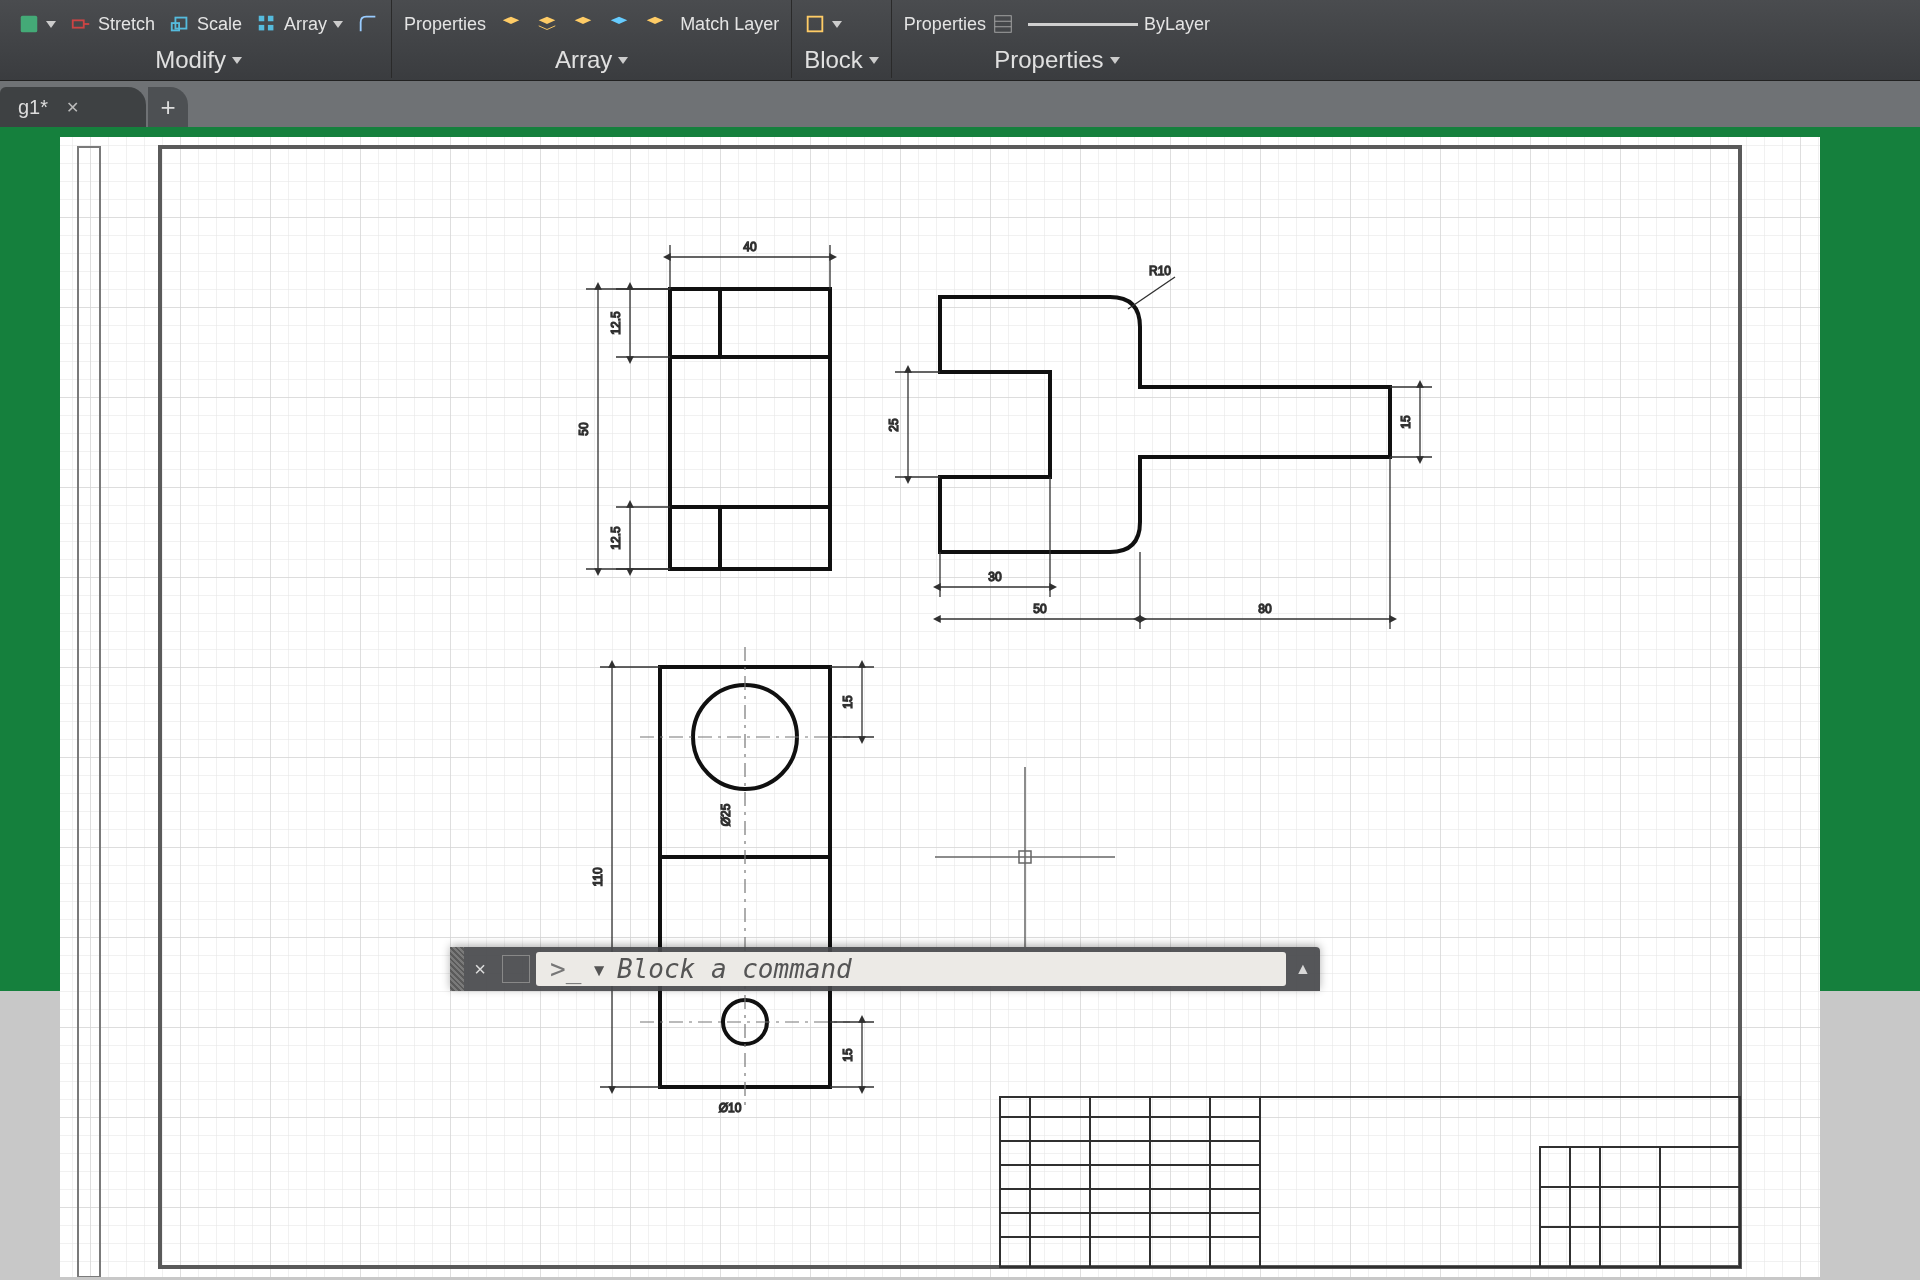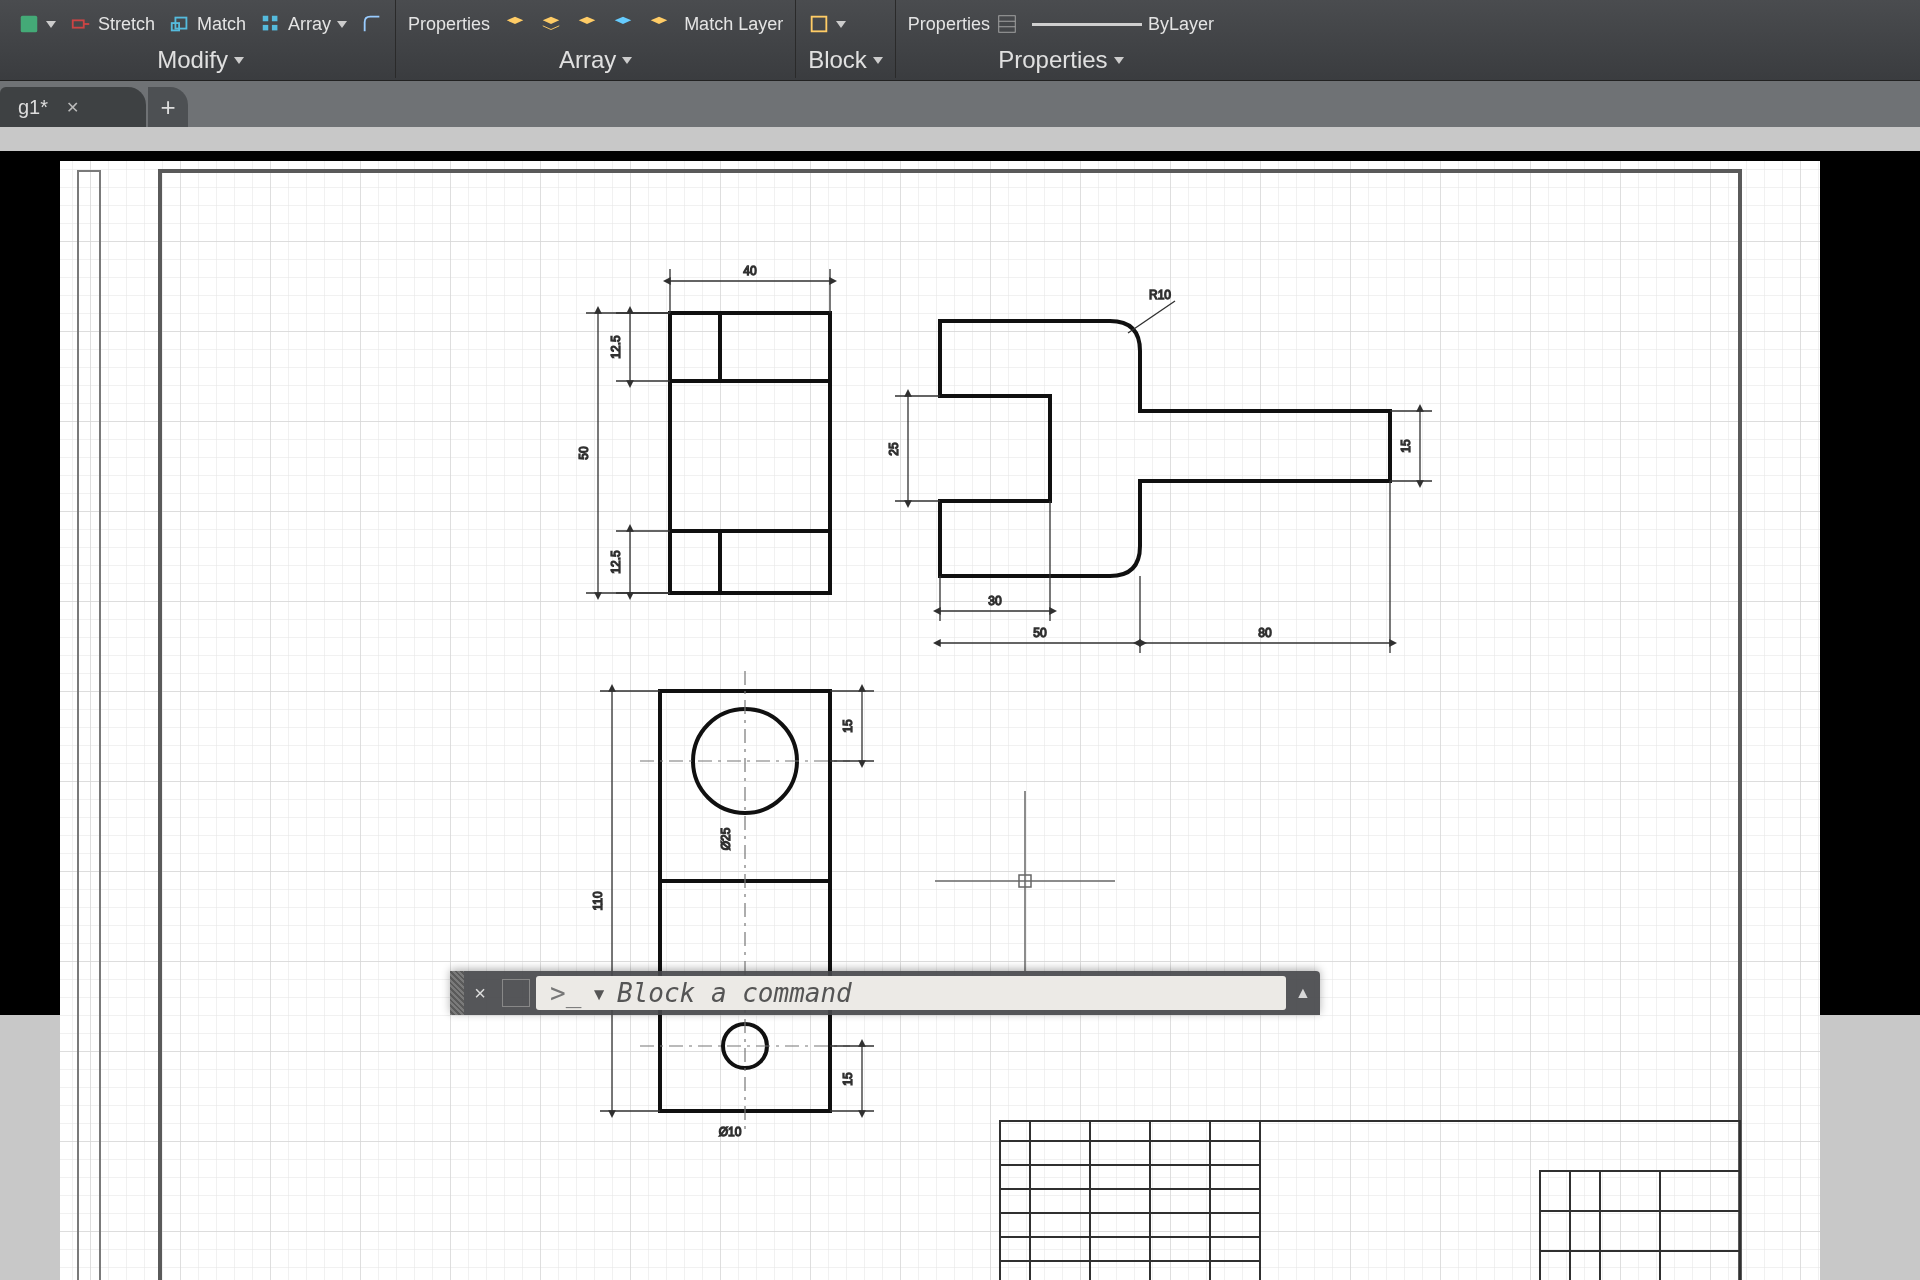--- a/index.html
+++ b/index.html
@@ -11,21 +11,21 @@
   .rbtn .ic{width:22px;height:22px;display:inline-block;}
   .panel-title{display:flex;align-items:center;justify-content:center;gap:6px;font-size:24px;color:#e0e0e0;padding-bottom:4px;}
   .tri{display:inline-block;width:0;height:0;border-left:5px solid transparent;border-right:5px solid transparent;border-top:7px solid #ccc;}
   .linetype-swatch{width:110px;height:3px;background:#cfcfcf;display:inline-block;}
   
   .tabstrip{height:46px;background:#6f7275;display:flex;align-items:flex-end;padding-left:0;}
   .filetab{background:#3e4143;height:40px;min-width:110px;border-top-left-radius:6px;border-top-right-radius:18px;display:flex;align-items:center;padding:0 18px;font-size:20px;color:#ddd;gap:18px;margin-top:40px;}
   .tab-x{color:#bbb;font-size:16px;}
   .newtab{width:40px;height:40px;background:#4d5053;border-top-right-radius:18px;display:flex;align-items:center;justify-content:center;font-size:26px;color:#ddd;margin-left:2px;}
   
-  .canvas-wrap{position:relative;width:1920px;height:864px;background:#000000;margin-top:24px;}
+  .canvas-wrap{position:relative;width:1920px;height:864px;background:#15803d;}
   #draw{position:absolute;inset:0;}
   
   .cmdline{position:absolute;left:450px;bottom:0;width:870px;height:44px;background:rgba(70,72,75,.92);display:flex;align-items:center;border-radius:4px 4px 0 0;box-shadow:0 -2px 8px rgba(0,0,0,.3);}
   .cmd-grip{width:14px;height:100%;background:repeating-linear-gradient(45deg,#7a7a7a,#7a7a7a 2px,#5a5a5a 2px,#5a5a5a 4px);}
   .cmd-x{width:32px;text-align:center;color:#ddd;font-size:20px;}
   .cmd-tool{width:26px;height:26px;border:1px solid #888;margin:0 6px;}
   .cmd-prompt{background:#eceae6;color:#555;height:34px;border-radius:3px;display:flex;align-items:center;padding:0 14px;font-size:26px;font-style:italic;font-family:Consolas,monospace;flex:1;gap:10px;}
   .cmd-caret{font-style:normal;color:#777;}
   .cmd-arrow{width:34px;text-align:center;color:#d8d8d8;font-size:16px;}
 </style>
@@ -47,21 +47,21 @@
               <rect x="3" y="8" width="12" height="8" fill="none" stroke="#c44" stroke-width="2"></rect>
               <path d="M15 12h6" stroke="#c44" stroke-width="2"></path>
             </svg></span>
           <span>Stretch</span>
         </span>
       <span class="rbtn">
           <span class="ic"><svg viewBox="0 0 24 24">
               <rect x="3" y="11" width="8" height="8" fill="none" stroke="#5bd" stroke-width="2"></rect>
               <rect x="7" y="5" width="12" height="12" fill="none" stroke="#5bd" stroke-width="2"></rect>
             </svg></span>
-          <span>Match</span>
+          <span>Scale</span>
         </span>
       <span class="rbtn">
           <span class="ic"><svg viewBox="0 0 24 24">
               <rect x="3" y="3" width="6" height="6" fill="#5bd"></rect>
               <rect x="13" y="3" width="6" height="6" fill="#5bd"></rect>
               <rect x="3" y="13" width="6" height="6" fill="#5bd"></rect>
               <rect x="13" y="13" width="6" height="6" fill="#5bd"></rect>
             </svg></span>
           <span>Array</span>
           <span class="tri"></span>

